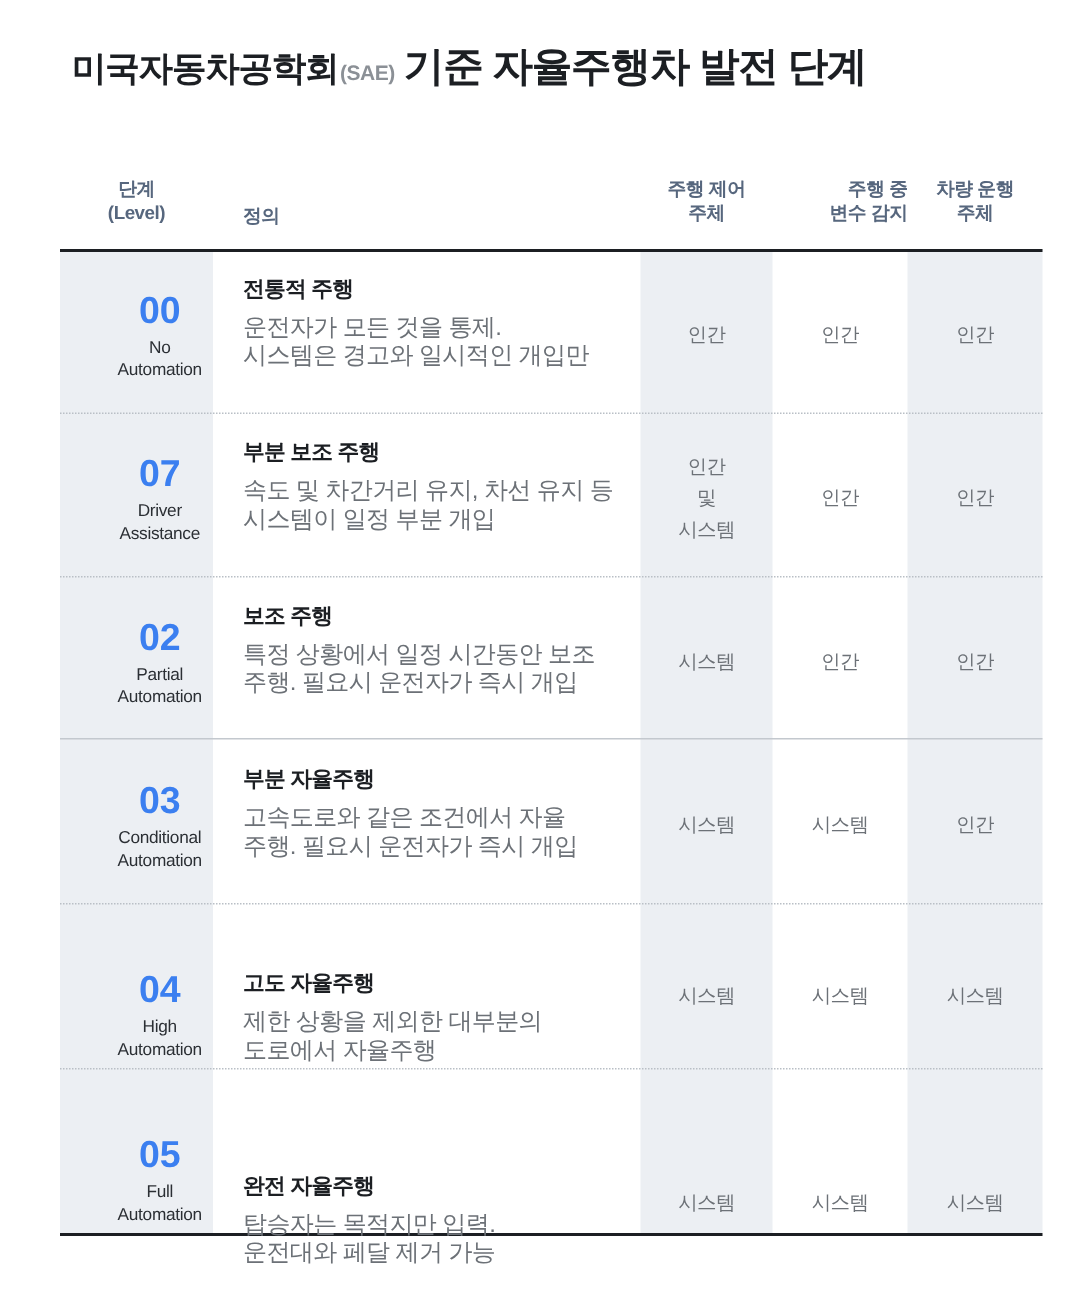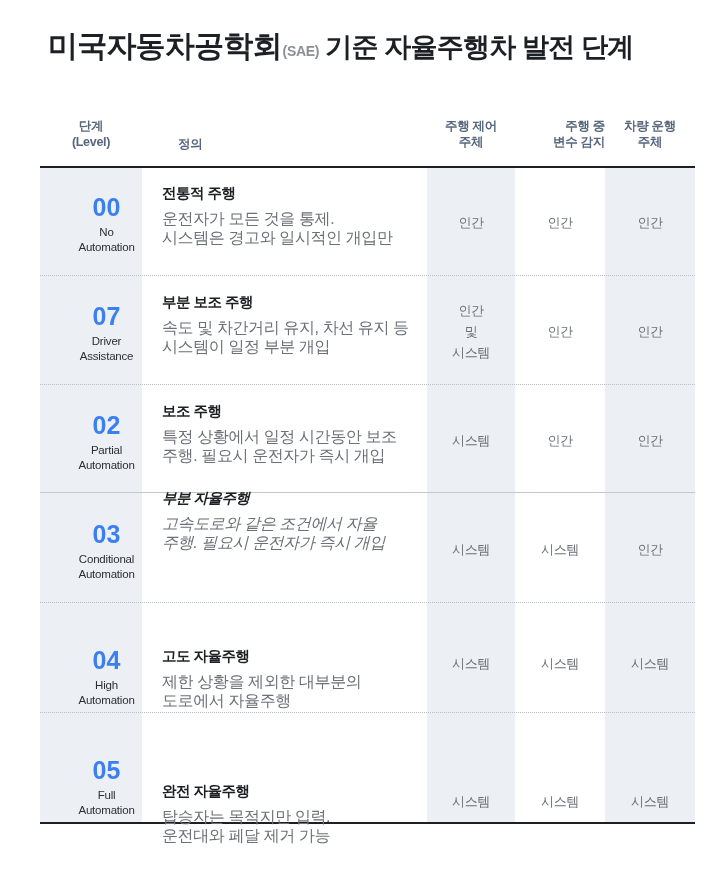--- a/index.html
+++ b/index.html
@@ -25,21 +25,21 @@
     position: absolute;
     left: 48px;
     top: 26px;
     width: 640px;
     height: 48px;
     display: flex;
     align-items: baseline;
     white-space: nowrap;
   }
   .title-main {
-    font-size: 30px;
+    font-size: 23px;
     font-weight: 700;
     color: #1c1f23;
     letter-spacing: -0.8px;
   }
   .title-sub {
     font-size: 14px;
     font-weight: 600;
     color: #8b9096;
     letter-spacing: -0.3px;
     margin-left: 1px;
@@ -94,21 +94,20 @@
   }
   .hdr-level {
     left: 40px; width: 102px;
     top: 118px;
     text-align: center;
   }
   .hdr-def {
     left: 162px;
     top: 136px;
     text-align: left;
-    margin-left: 16px;
   }
   .hdr-c1 { left: 427px; width: 88px; top: 118px; text-align: center; }
   .hdr-c2 { left: 515px; width: 90px; top: 118px; text-align: right; }
   .hdr-c3 { left: 605px; width: 90px; top: 118px; text-align: center; }
 
   
   .row { position: absolute; left: 0; width: 712px; }
 
   .cell-level {
     position: absolute;
@@ -253,21 +252,21 @@
       <div class="cell-val val-c2" style="top:430px;">인간</div>
       <div class="cell-val val-c3" style="top:430px;">인간</div>
     </div>
 
     <div class="row">
       <div class="cell-level" style="top:519px;">
         <div class="level-num">03</div>
         <div class="level-en" style="white-space:pre-line;">Conditional
 Automation</div>
       </div>
-      <div class="cell-def" style="top:488px;font-style:italic;">
+      <div class="cell-def" style="top:510px;">
         <div class="def-title">부분 자율주행</div>
         <div class="def-body">고속도로와 같은 조건에서 자율
 주행. 필요시 운전자가 즉시 개입</div>
       </div>
       <div class="cell-val val-c1" style="top:539px;">시스템</div>
       <div class="cell-val val-c2" style="top:539px;">시스템</div>
       <div class="cell-val val-c3" style="top:539px;">인간</div>
     </div>
 
     <div class="row">

